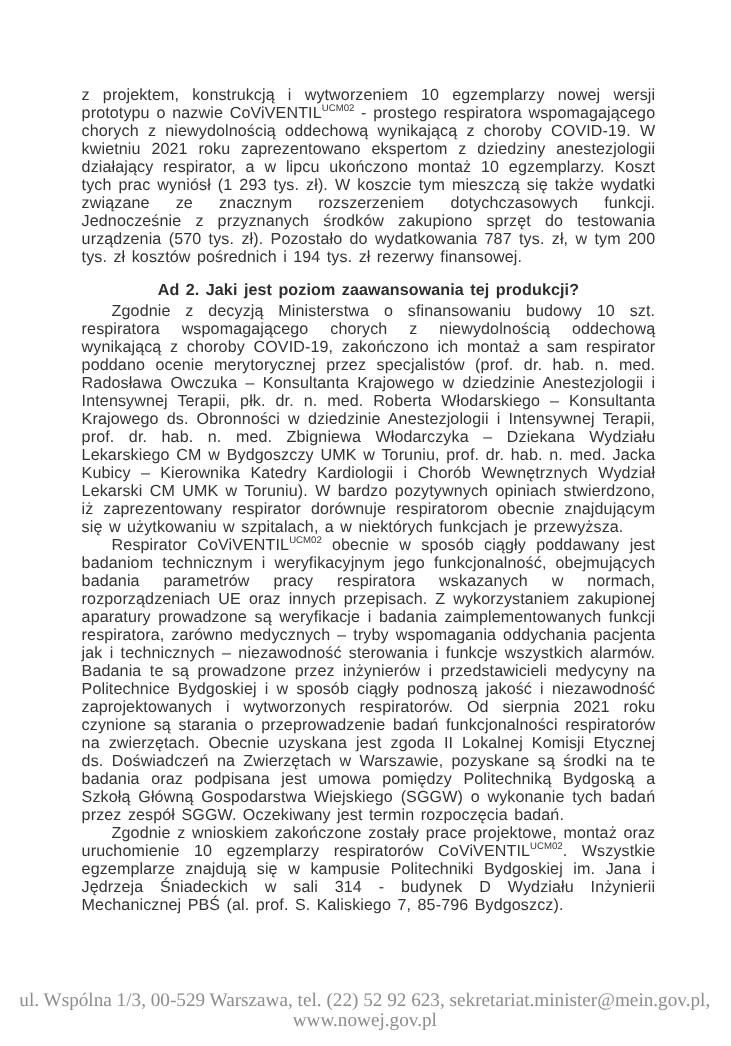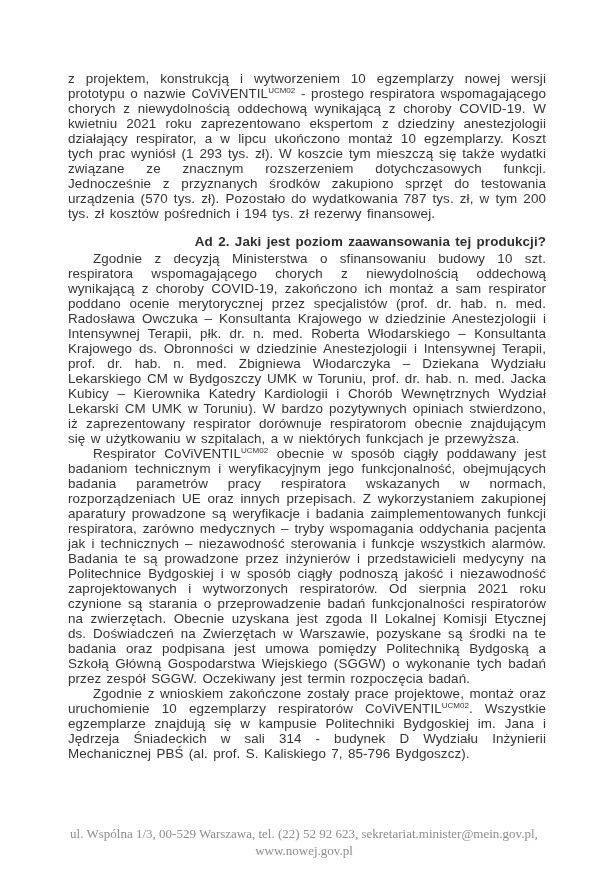--- a/index.html
+++ b/index.html
@@ -30,37 +30,37 @@
   }
   .para {
     margin: 0;
   }
   .para.indent {
     text-indent: 25px;
   }
   .heading {
     font-weight: bold;
     margin: 13px 0 2px 0;
-    text-align: right;
+    text-align: center;
     color: #2e2e2e;
   }
   sup {
     font-size: 8px;
     line-height: 0;
     vertical-align: super;
     letter-spacing: 0;
   }
   .footer {
     position: absolute;
     left: 0;
     right: 0;
     top: 825px;
     text-align: center;
     font-family: "Liberation Serif", serif;
-    font-size: 13px;
+    font-size: 16px;
     line-height: 17px;
     color: #8d8d8d;
     filter: blur(0.2px);
   }
 </style>
 </head>
 <body>
 
 <div class="page">
   <div class="content">

